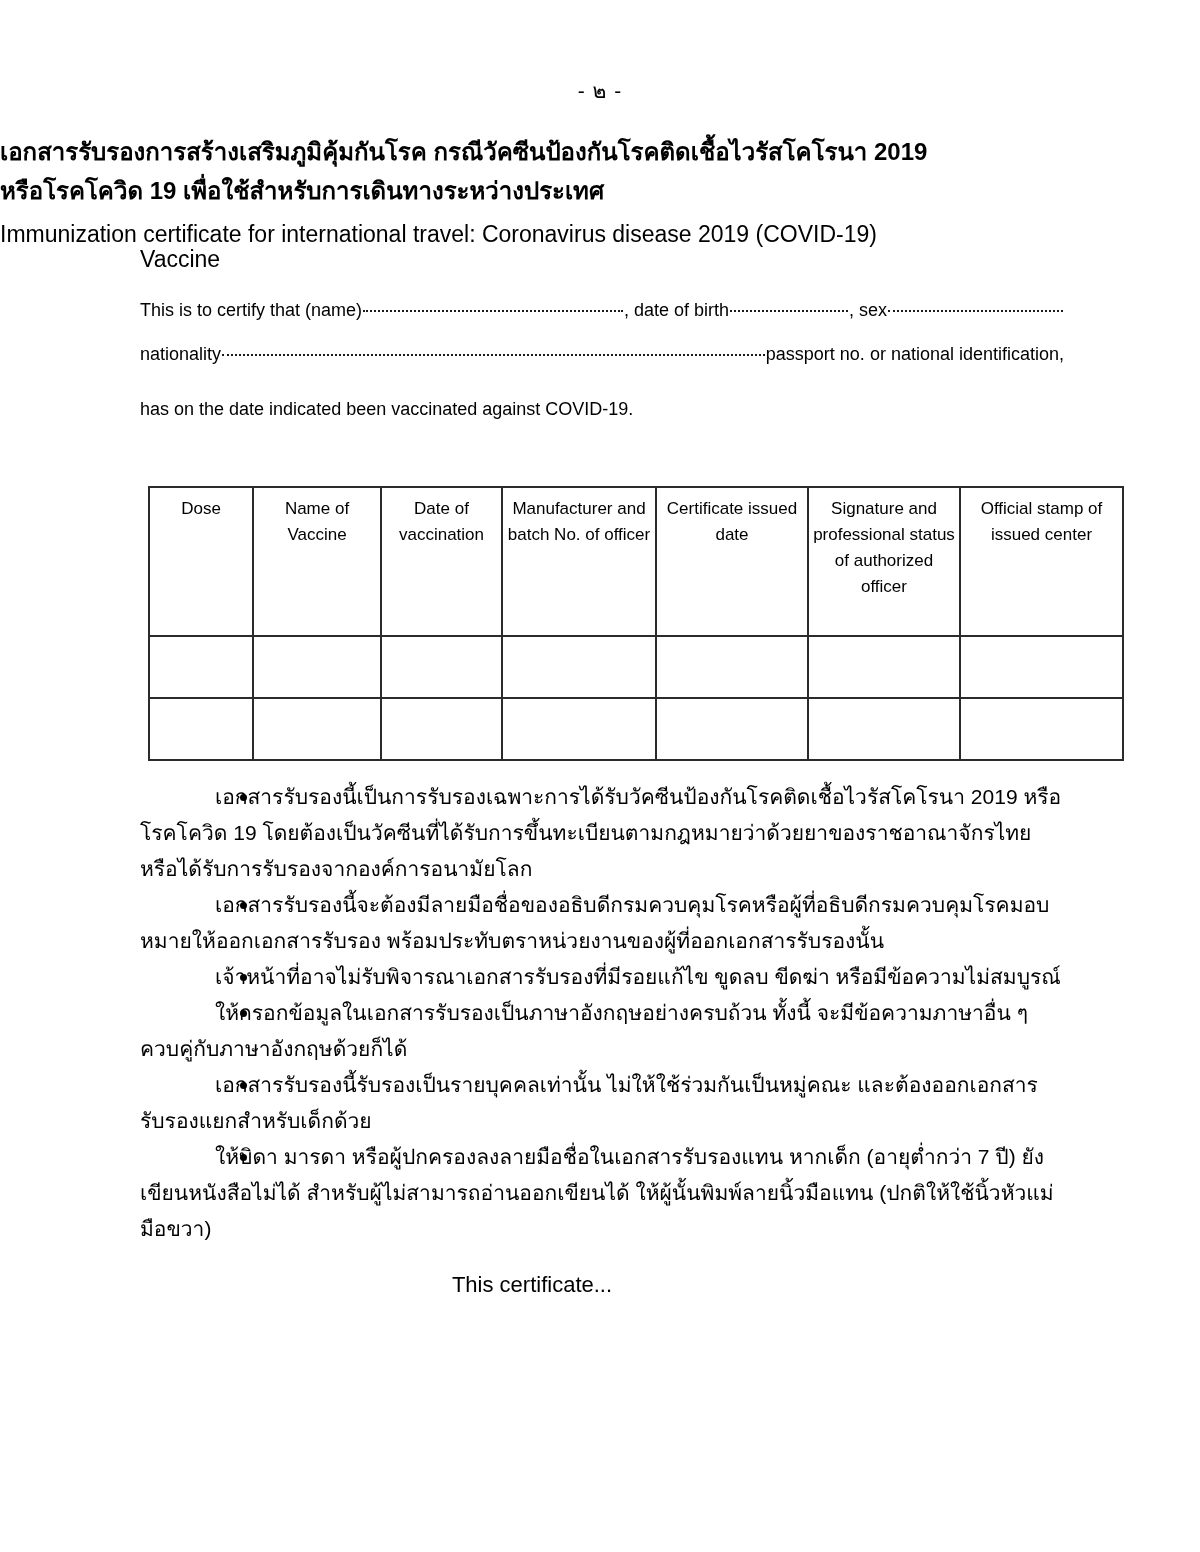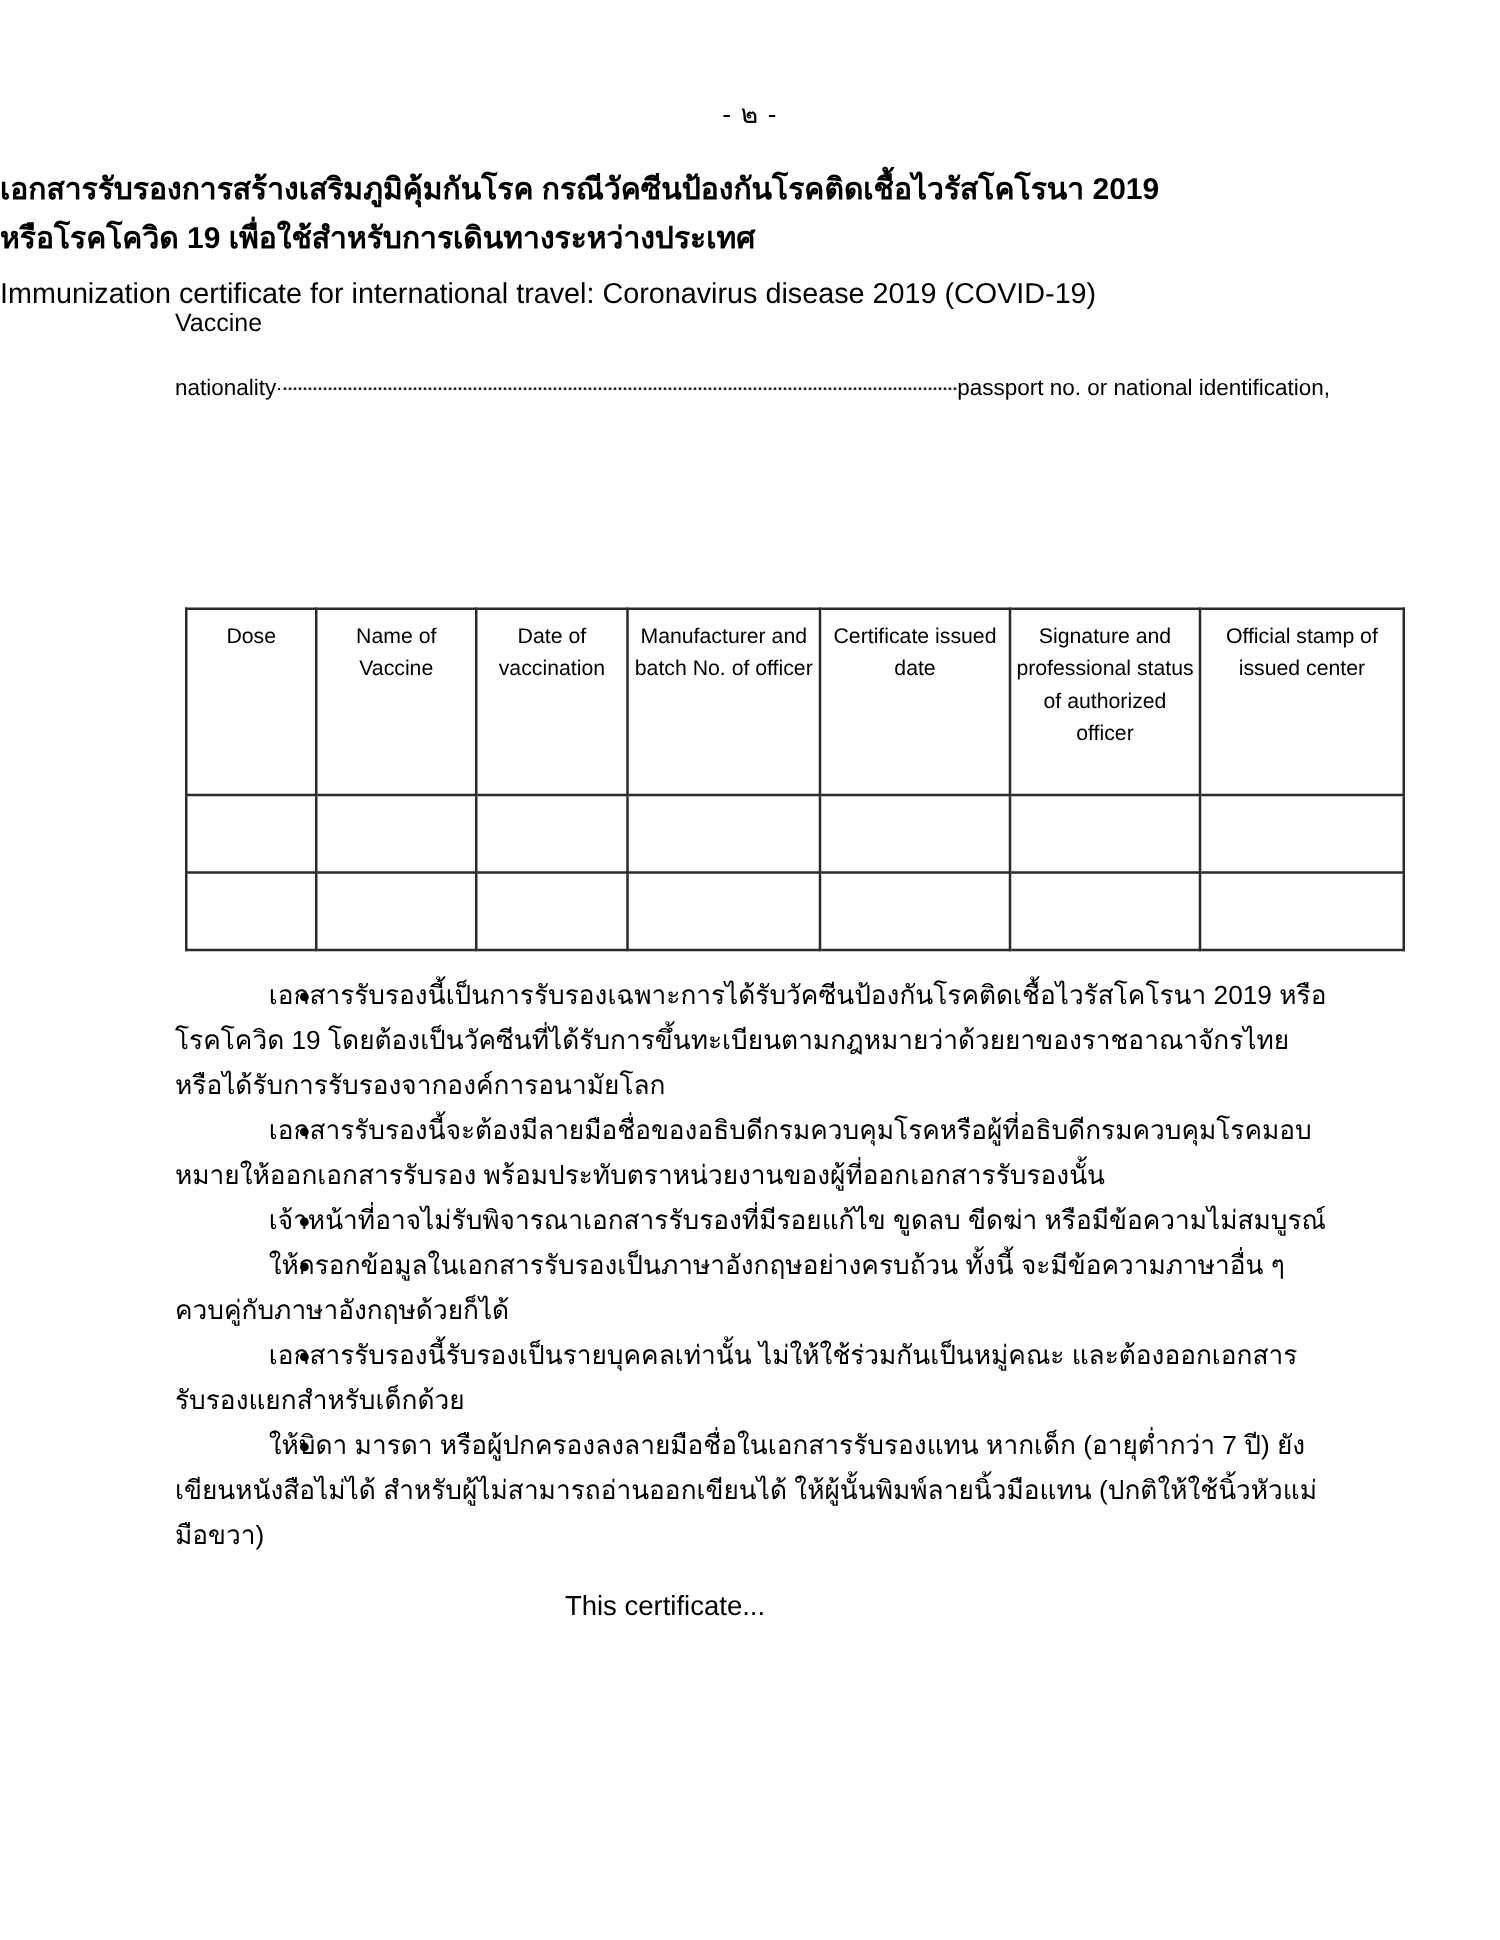--- a/index.html
+++ b/index.html
@@ -55,21 +55,21 @@
     font-size: 23px;
     font-weight: normal;
     line-height: 40px;
     margin-top: 4px;
     white-space: nowrap;
   }
   .title-en-cont {
     position: absolute;
     top: 243px;
     left: 140px;
-    font-size: 20px;
+    font-size: 23px;
     line-height: 32px;
   }
 
   
   .certify {
     position: absolute;
     top: 300px;
     left: 140px;
     width: 924px;
     font-size: 18px;
@@ -167,28 +167,37 @@
 
   <div class="title-block">
     <div class="title-th">เอกสารรับรองการสร้างเสริมภูมิคุ้มกันโรค กรณีวัคซีนป้องกันโรคติดเชื้อไวรัสโคโรนา 2019</div>
     <div class="title-th">หรือโรคโควิด 19 เพื่อใช้สำหรับการเดินทางระหว่างประเทศ</div>
     <div class="title-en">Immunization certificate for international travel:  Coronavirus disease 2019 (COVID-19)</div>
   </div>
   <div class="title-en-cont">Vaccine</div>
 
   <div class="certify">
 
+    <div class="cert-line">
+      <span class="txt">This is to certify that (name)</span>
+      <span class="dots"></span>
+      <span class="txt">, date of birth</span>
+      <span class="dots w-short"></span>
+      <span class="txt">, sex</span>
+      <span class="dots w-mid"></span>
+    </div>
 
     <div class="cert-line">
       <span class="txt">nationality</span>
       <span class="dots"></span>
       <span class="txt">passport no. or national identification,</span>
     </div>
 
 
+    <div class="cert-plain">has on the date indicated been vaccinated against COVID-19.</div>
   </div>
 
   <table class="vax-table">
     <thead>
       <tr>
         <th style="width:94px">Dose</th>
         <th style="width:118px">Name of Vaccine</th>
         <th style="width:111px">Date of vaccination</th>
         <th style="width:144px">Manufacturer and batch No. of officer</th>
         <th style="width:142px">Certificate issued date</th>

